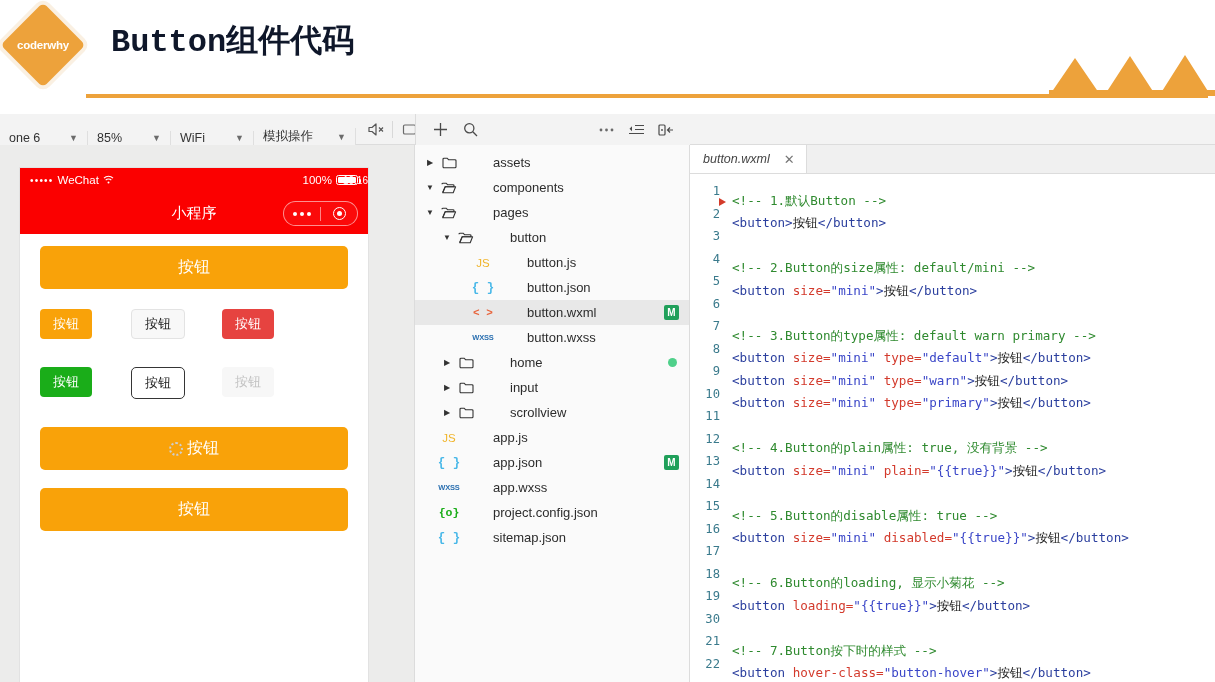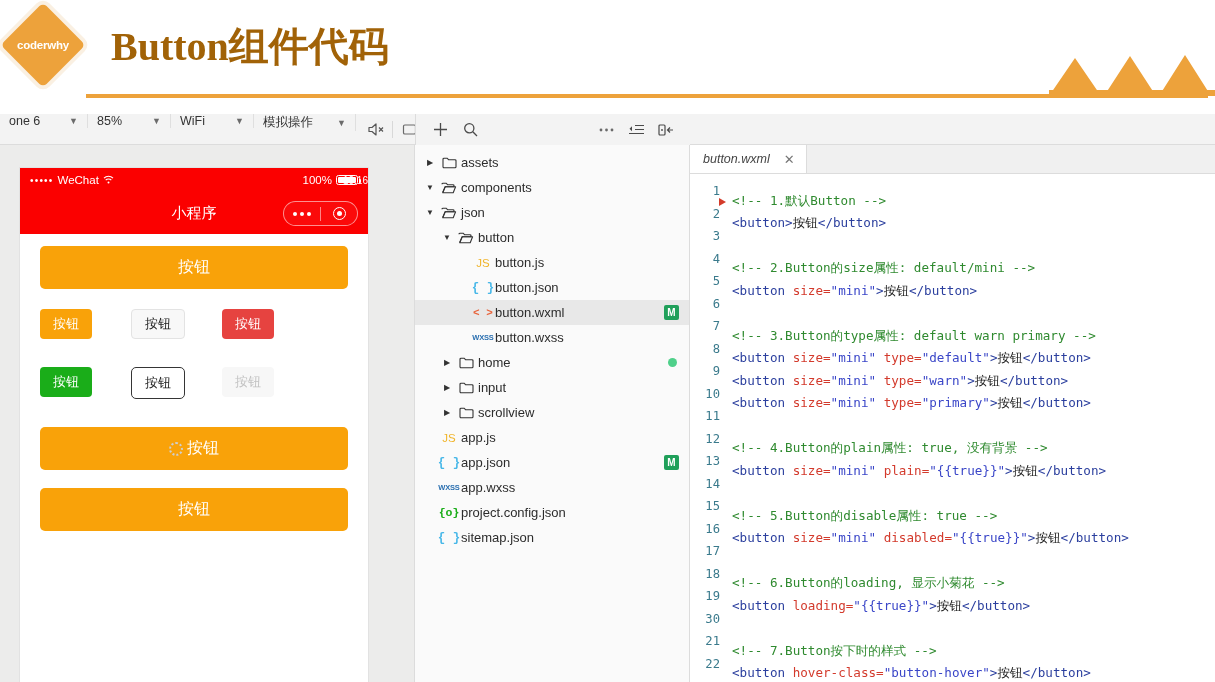--- a/index.html
+++ b/index.html
@@ -18,36 +18,36 @@
     background: #eda23b; transform: rotate(45deg); border-radius: 9px;
     border: 4px solid #faf0e2;
   }
   .logo-text {
     position: absolute; left: 9px; top: 11px; width: 68px; height: 68px;
     display: flex; align-items: center; justify-content: center;
     color: #ffffff; font-size: 11.5px; font-weight: 700; letter-spacing: -0.2px;
   }
   .slide-title {
     position: absolute; left: 111px; top: 19px;
-    font-size: 40px; font-weight: 700; color: #a16207;
-    font-family: Liberation Serif, serif; letter-spacing: 0px;
+    font-size: 32px; font-weight: 700; color: #0f172a;
+    font-family: Liberation Mono, monospace; letter-spacing: 0px;
   }
   .title-rule {
     position: absolute; left: 86px; top: 94px; width: 1122px; height: 4px;
     background: #eda23b;
   }
   .mountains { position: absolute; right: 0px; top: 44px; width: 166px; height: 52px; }
 
   
   .ide { position: absolute; left: 0; top: 114px; width: 1215px; height: 568px; background: #f7f7f7; }
 
   
   .toolbar-row { position: absolute; left: 0; top: 0; width: 1215px; height: 31px;
                  background: #f3f3f3; border-bottom: 1px solid #dcdcdc; display: flex; }
-  .tb-sim { display: flex; align-items: flex-start; height: 31px; }
+  .tb-sim { display: flex; align-items: flex-end; height: 31px; }
   .tb-sel {
     display: flex; align-items: center; justify-content: space-between;
     padding: 0 9px; border-right: 1px solid #dfdfdf; font-size: 12.5px; color: #333;
     background: #f3f3f3; gap: 10px; white-space: nowrap;
   }
   .tb-sel .cv { font-size: 9px; color: #6b6b6b; }
   .tb-icons { display: flex; align-items: center; gap: 3px; padding: 0 7px; }
   .tb-ic { width: 26px; height: 31px; display: flex; align-items: center; justify-content: center; color: #555; }
   .tb-div { width: 1px; height: 17px; background: #d8d8d8; align-self: center; }
 
@@ -111,21 +111,21 @@
   }
 
   
   .files-pane { position: absolute; left: 415px; top: 31px; width: 275px; height: 537px;
                 background: #fafafa; border-right: 1px solid #dcdcdc; padding-top: 5px; }
   .frow { display: flex; align-items: center; height: 25px; padding-right: 10px; font-size: 13px; color: #2c2c2c; position: relative; }
   .frow.sel { background: #e8e8e8; }
   .arrow { width: 14px; display: flex; align-items: center; justify-content: center; font-size: 8px; color: #333; }
   .arrow.none { visibility: hidden; }
   .ficon { width: 24px; display: flex; align-items: center; justify-content: center; }
-  .fname { font-size: 13px; }
+  .fname { font-size: 13px; margin-left: 32px; }
   .badge-m { position: absolute; right: 10px; width: 15px; height: 15px; background: #20a05a;
              color: #fff; font-size: 10px; font-weight: 700; display: flex; align-items: center;
              justify-content: center; border-radius: 2px; }
   .dot-g { position: absolute; right: 12px; width: 9px; height: 9px; border-radius: 50%; background: #4fd08a; }
   .ic-js { color: #f0b429; font-size: 11.5px; font-weight: 400; font-family: "Liberation Sans", sans-serif; }
   .ic-json { color: #49b8e8; font-size: 12.5px; font-weight: 600; font-family: "Liberation Mono", monospace; }
   .ic-wxml { color: #e8643c; font-size: 11px; font-weight: 700; font-family: "Liberation Mono", monospace; }
   .ic-wxss { color: #2a6fb0; font-size: 7.5px; font-weight: 700; letter-spacing: -0.2px; }
   .ic-cfg { color: #1aad19; font-size: 11.5px; font-weight: 700; font-family: "Liberation Mono", monospace; }
 
@@ -342,21 +342,21 @@
           <span class="fname">components</span>
         </div>
         <div class="frow" style="padding-left: 8px;">
           <span class="arrow">▼</span>
           <span class="ficon">
             <svg width="16" height="13" viewBox="0 0 16 13">
               <path d="M1 3.2a1 1 0 011-1h3.2l1.3 1.5H12a1 1 0 011 1v1H4.2L1.6 11.5" fill="none" stroke="#333" stroke-width="1.1"></path>
               <path d="M4.2 5.7h10.4L12.2 11.8H1.8z" fill="none" stroke="#333" stroke-width="1.1" stroke-linejoin="round"></path>
             </svg>
           </span>
-          <span class="fname">json</span>
+          <span class="fname">pages</span>
         </div>
         <div class="frow" style="padding-left: 25px;">
           <span class="arrow">▼</span>
           <span class="ficon">
             <svg width="16" height="13" viewBox="0 0 16 13">
               <path d="M1 3.2a1 1 0 011-1h3.2l1.3 1.5H12a1 1 0 011 1v1H4.2L1.6 11.5" fill="none" stroke="#333" stroke-width="1.1"></path>
               <path d="M4.2 5.7h10.4L12.2 11.8H1.8z" fill="none" stroke="#333" stroke-width="1.1" stroke-linejoin="round"></path>
             </svg>
           </span>
           <span class="fname">button</span>

